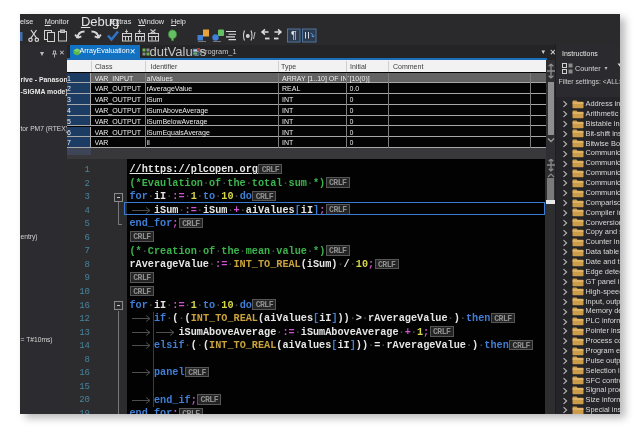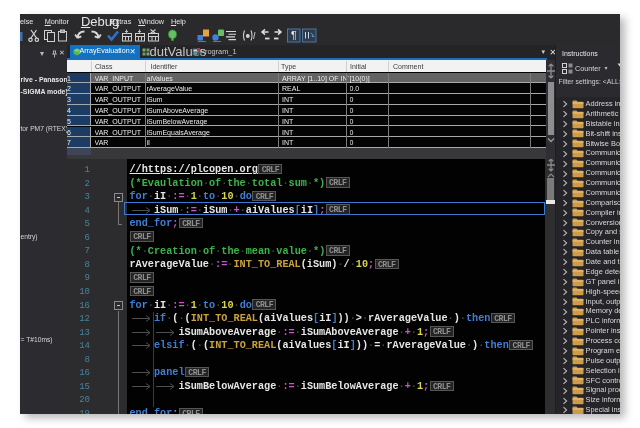--- a/index.html
+++ b/index.html
@@ -258,26 +258,24 @@
       <div class="gn" style="top:181.18px;left:0.5px">14</div>
       <div class="cl" style="top:180.38px;left:62.50px"><i class="tb"><svg width="24" height="13" viewBox="0 0 24 13">
             <path d="M2 6.5 H19.5 M16 3.5 L20 6.5 L16 9.5" fill="none" stroke="#4e4e4e" stroke-width="1"></path>
           </svg></i><i style="color:#3f7fd6">elsif</i><i class="dt">·</i><i style="color:#e6e6e6">(</i><i class="dt">·</i><i style="color:#e6e6e6">(</i><i style="color:#c9a23e">INT_TO_REAL</i><i style="color:#e6e6e6">(</i><i style="color:#e6e6e6">aiValues</i><i style="color:#3f7fd6">[</i><i style="color:#e6e6e6">iI</i><i style="color:#3f7fd6">]</i><i style="color:#e6e6e6">))</i><i class="dt">·</i><i style="color:#e6e6e6">=</i><i class="dt">·</i><i style="color:#e6e6e6">rAverageValue</i><i class="dt">·</i><i style="color:#e6e6e6">)</i><i class="dt">·</i><i style="color:#3f7fd6">then</i><i class="crlf">CRLF</i></div>
       <div class="gn" style="top:194.73px;left:0.5px">8</div>
       <div class="gn" style="top:208.28px;left:0.5px">16</div>
       <div class="cl" style="top:207.48px;left:62.50px"><i class="tb"><svg width="24" height="13" viewBox="0 0 24 13">
             <path d="M2 6.5 H19.5 M16 3.5 L20 6.5 L16 9.5" fill="none" stroke="#4e4e4e" stroke-width="1"></path>
           </svg></i><i style="color:#3f7fd6">panel</i><i class="crlf">CRLF</i></div>
       <div class="gn" style="top:221.83px;left:0.5px">15</div>
-      <div class="cl" style="top:221.03px;left:62.50px"><i class="tb"><svg width="24" height="13" viewBox="0 0 24 13">
+      <div class="gn" style="top:235.38px;left:0.5px">20</div>
+      <div class="cl" style="top:234.58px;left:62.50px"><i class="tb"><svg width="24" height="13" viewBox="0 0 24 13">
             <path d="M2 6.5 H19.5 M16 3.5 L20 6.5 L16 9.5" fill="none" stroke="#4e4e4e" stroke-width="1"></path>
-          </svg></i><i class="tb"><svg width="24" height="13" viewBox="0 0 24 13">
-            <path d="M2 6.5 H19.5 M16 3.5 L20 6.5 L16 9.5" fill="none" stroke="#4e4e4e" stroke-width="1"></path>
-          </svg></i><i style="color:#e6e6e6">iSumBelowAverage</i><i class="dt">·</i><i style="color:#cf52d0">:=</i><i class="dt">·</i><i style="color:#e6e6e6">iSumBelowAverage</i><i class="dt">·</i><i style="color:#cf52d0">+</i><i class="dt">·</i><i style="color:#d6d64a">1</i><i style="color:#cf52d0">;</i><i class="crlf">CRLF</i></div>
-      <div class="gn" style="top:235.38px;left:0.5px">20</div>
+          </svg></i><i style="color:#3f7fd6">end_if</i><i style="color:#cf52d0">;</i><i class="crlf">CRLF</i></div>
       <div class="gn" style="top:248.93px;left:0.5px">19</div>
       <div class="cl" style="top:248.12px;left:62.50px"><i style="color:#3f7fd6">end_for</i><i style="color:#cf52d0">;</i><i class="crlf">CRLF</i></div>
       <div style="position:absolute;left:47px;top:33.60px;width:9px;height:9px;background:#2c2c2f;border:1px solid #8a8a8a"></div>
       <div style="position:absolute;left:50px;top:37.60px;width:3px;height:1px;background:#c8c8c8"></div>
       <div style="position:absolute;left:47px;top:142.00px;width:9px;height:9px;background:#2c2c2f;border:1px solid #8a8a8a"></div>
       <div style="position:absolute;left:50px;top:146.00px;width:3px;height:1px;background:#c8c8c8"></div>
       <div style="position:absolute;left:51px;top:43.10px;width:1px;height:22.10px;background:#777"></div>
       <div style="position:absolute;left:51px;top:64.70px;width:4px;height:1px;background:#777"></div>
       <div style="position:absolute;left:51px;top:151.50px;width:1px;height:103.00px;background:#777"></div>
       <div style="position:absolute;left:57px;top:43.48px;width:421px;height:12.4px;border:1px solid #3d7ad2"></div>

